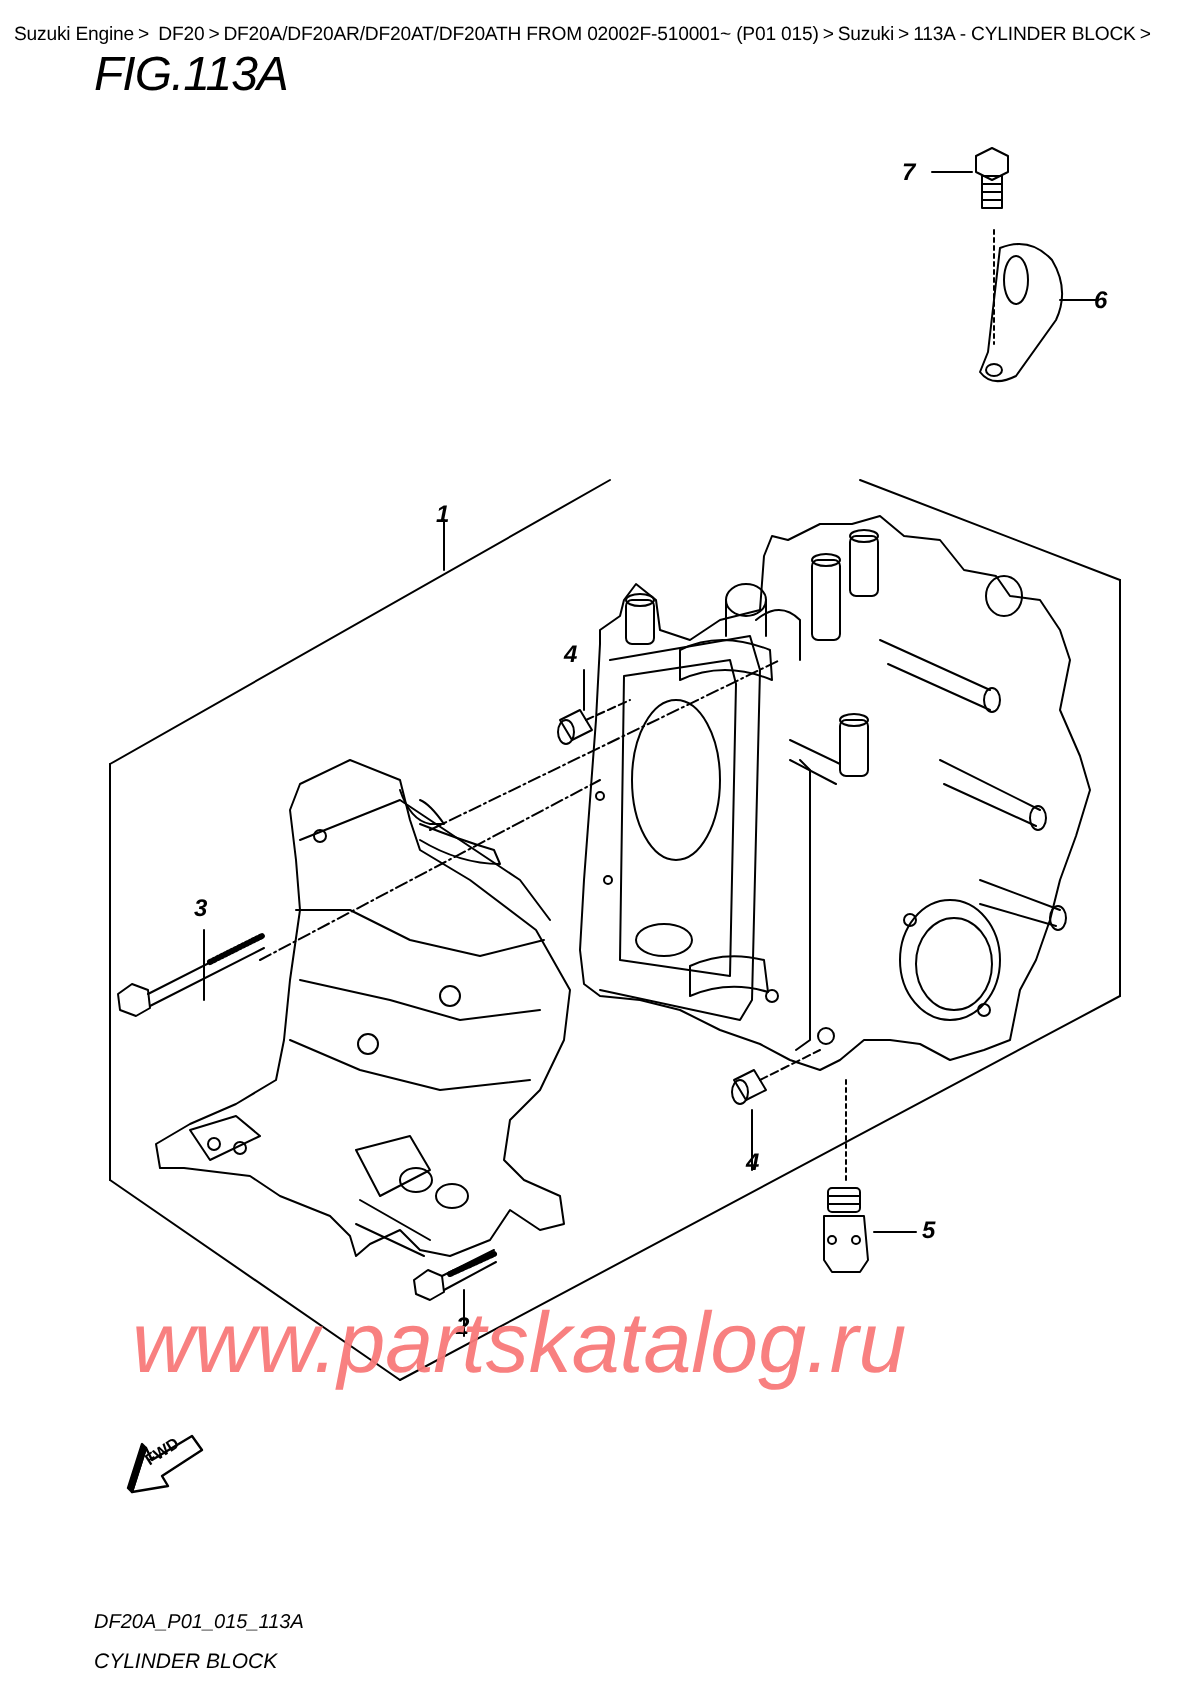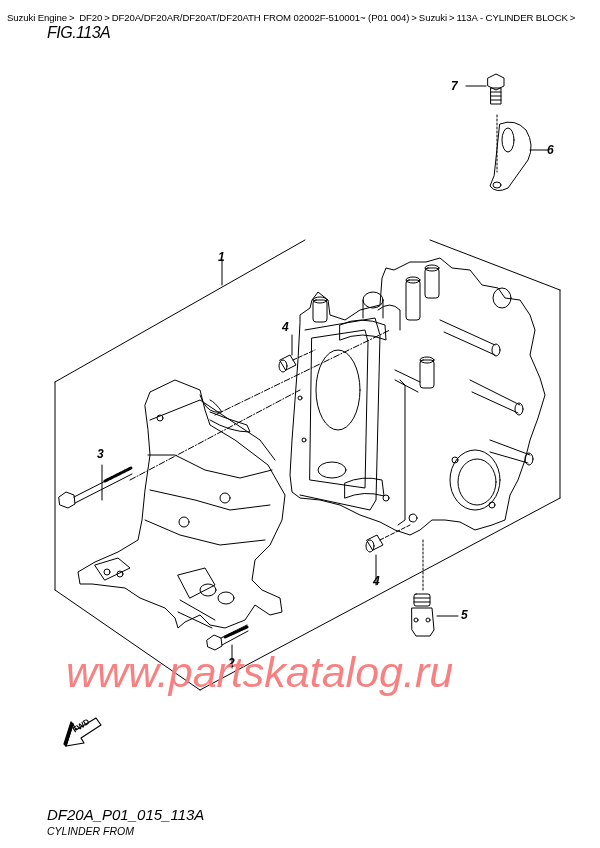--- a/index.html
+++ b/index.html
@@ -1,34 +1,34 @@
 <!DOCTYPE html>
 <html><head>
 <meta charset="utf-8">
 <style>
   html, body { margin: 0; padding: 0; background: #ffffff; }
   body { width: 600px; height: 848px; position: relative; overflow: hidden;
          font-family: "Liberation Sans", sans-serif; color: #000; }
   .breadcrumb { position: absolute; left: 7px; top: 12px; font-size: 9.6px; white-space: nowrap; letter-spacing: -0.1px; }
   .breadcrumb a { color: #000; text-decoration: none; cursor: pointer; }
   .breadcrumb .sep { padding: 0 2px; }
-  .fig-title { position: absolute; left: 47px; top: 24px; font-size: 16px; font-style: italic; letter-spacing: -0.5px; }
+  .fig-title { position: absolute; left: 47px; top: 24px; font-size: 24px; font-style: italic; letter-spacing: -0.5px; }
   .diagram { position: absolute; left: 0; top: 0; width: 600px; height: 848px; }
   .callout { position: absolute; font-size: 12px; font-style: italic; font-weight: bold; }
   .watermark { position: absolute; left: 66px; top: 648px; font-size: 43px; font-weight: normal; font-style: italic;
                color: #f87a7a; opacity: 0.95; letter-spacing: 0px; white-space: nowrap; }
-  .footer-code { position: absolute; left: 47px; top: 806px; font-size: 15px; font-style: italic; }
+  .footer-code { position: absolute; left: 47px; top: 806px; font-size: 10px; font-style: italic; }
   .footer-name { position: absolute; left: 47px; top: 825px; font-size: 10.5px; font-style: italic; }
 </style>
 </head>
 <body>
 
 <nav class="breadcrumb">
   <a>Suzuki Engine</a><span class="sep">&gt;</span>
-  <a>DF20</a><span class="sep">&gt;</span><a>DF20A/DF20AR/DF20AT/DF20ATH FROM 02002F-510001~ (P01 004)</a><span class="sep">&gt;</span><a>Suzuki</a><span class="sep">&gt;</span><a>113A - CYLINDER BLOCK</a><span class="sep">&gt;</span>
+  <a>DF20</a><span class="sep">&gt;</span><a>DF20A/DF20AR/DF20AT/DF20ATH FROM 02002F-510001~ (P01 015)</a><span class="sep">&gt;</span><a>Suzuki</a><span class="sep">&gt;</span><a>113A - CYLINDER BLOCK</a><span class="sep">&gt;</span>
 </nav>
 
 <div class="fig-title">FIG.113A</div>
 
 <svg class="diagram" viewBox="0 0 600 848" xmlns="http://www.w3.org/2000/svg" fill="none" stroke="#000" stroke-width="1" stroke-linejoin="round" stroke-linecap="round">
 
   <g>
     <polyline points="55,382 305,240"></polyline>
     <polyline points="55,382 55,590"></polyline>
     <polyline points="55,590 200,690"></polyline>
@@ -177,13 +177,13 @@
 <div class="callout" style="left:373px; top:574px;">4</div>
 <div class="callout" style="left:461px; top:608px;">5</div>
 <div class="callout" style="left:547px; top:143px;">6</div>
 <div class="callout" style="left:451px; top:79px;">7</div>
 
 <div class="watermark">www.partskatalog.ru</div>
 
 <div style="position:absolute; left:71px; top:727px; font-size:8px; font-weight:bold; transform:rotate(-33deg); transform-origin:left top;">FWD</div>
 
 <div class="footer-code">DF20A_P01_015_113A</div>
-<div class="footer-name">CYLINDER FROM</div>
+<div class="footer-name">CYLINDER BLOCK</div>
 
 </body></html>

